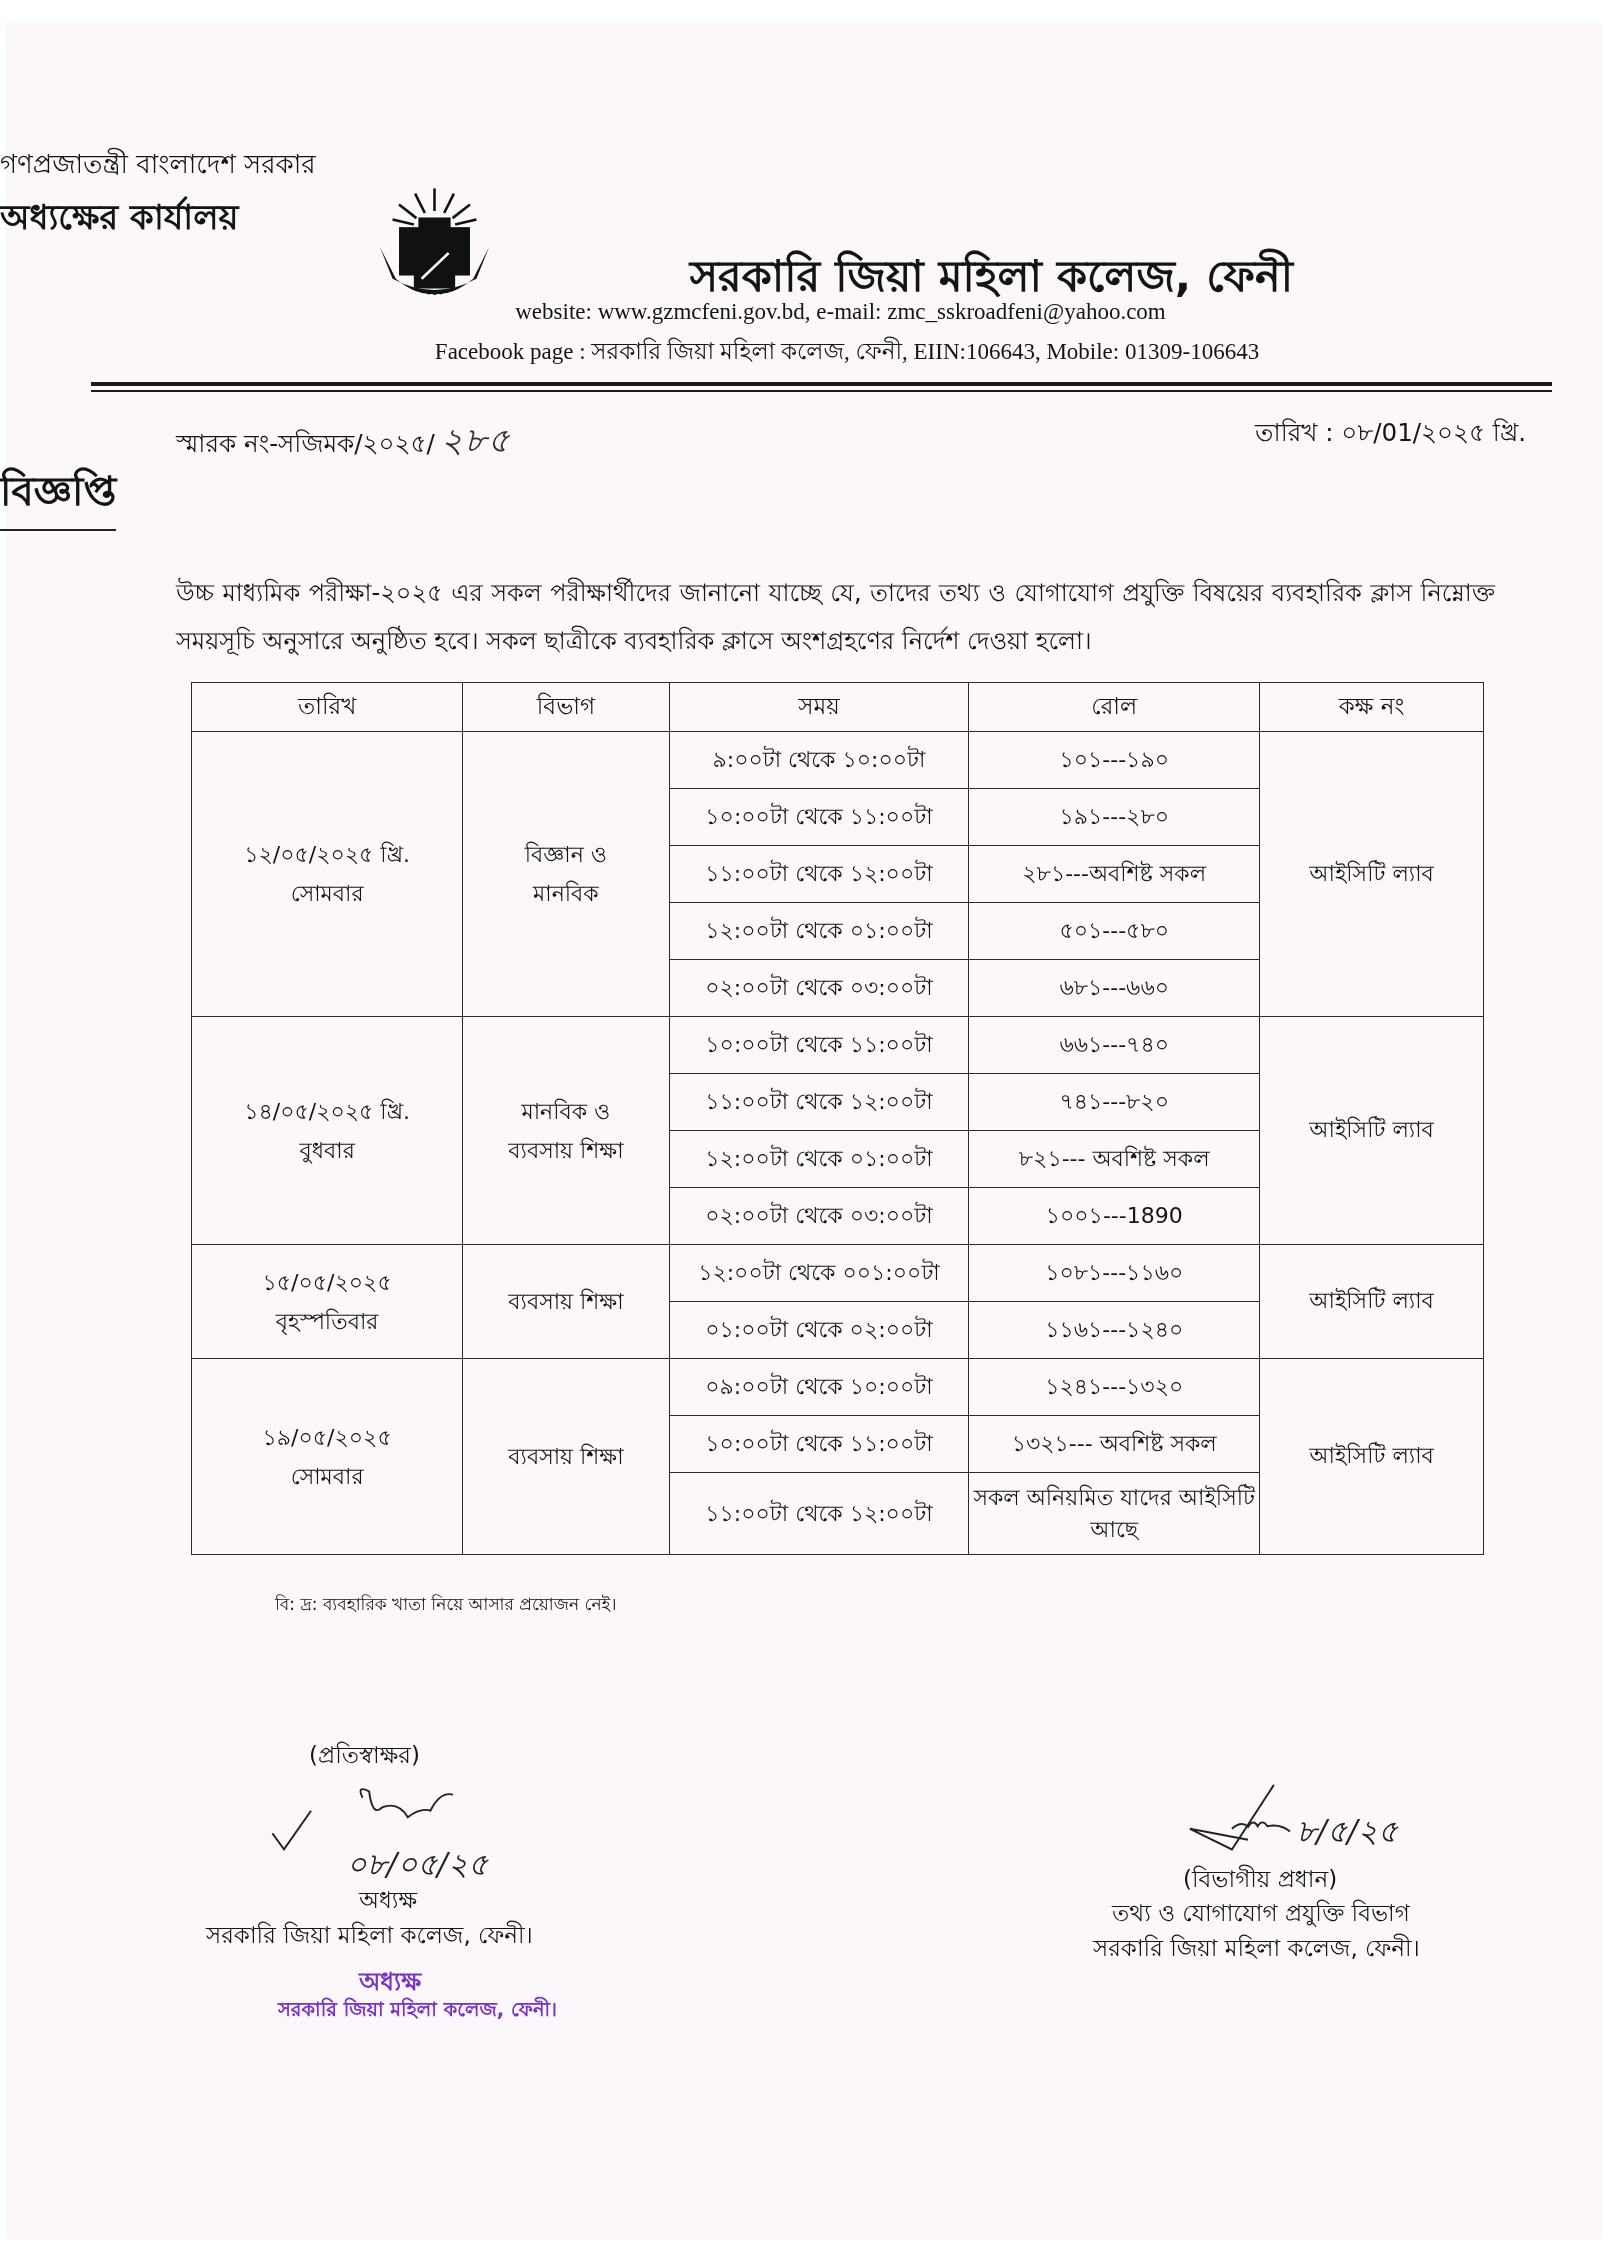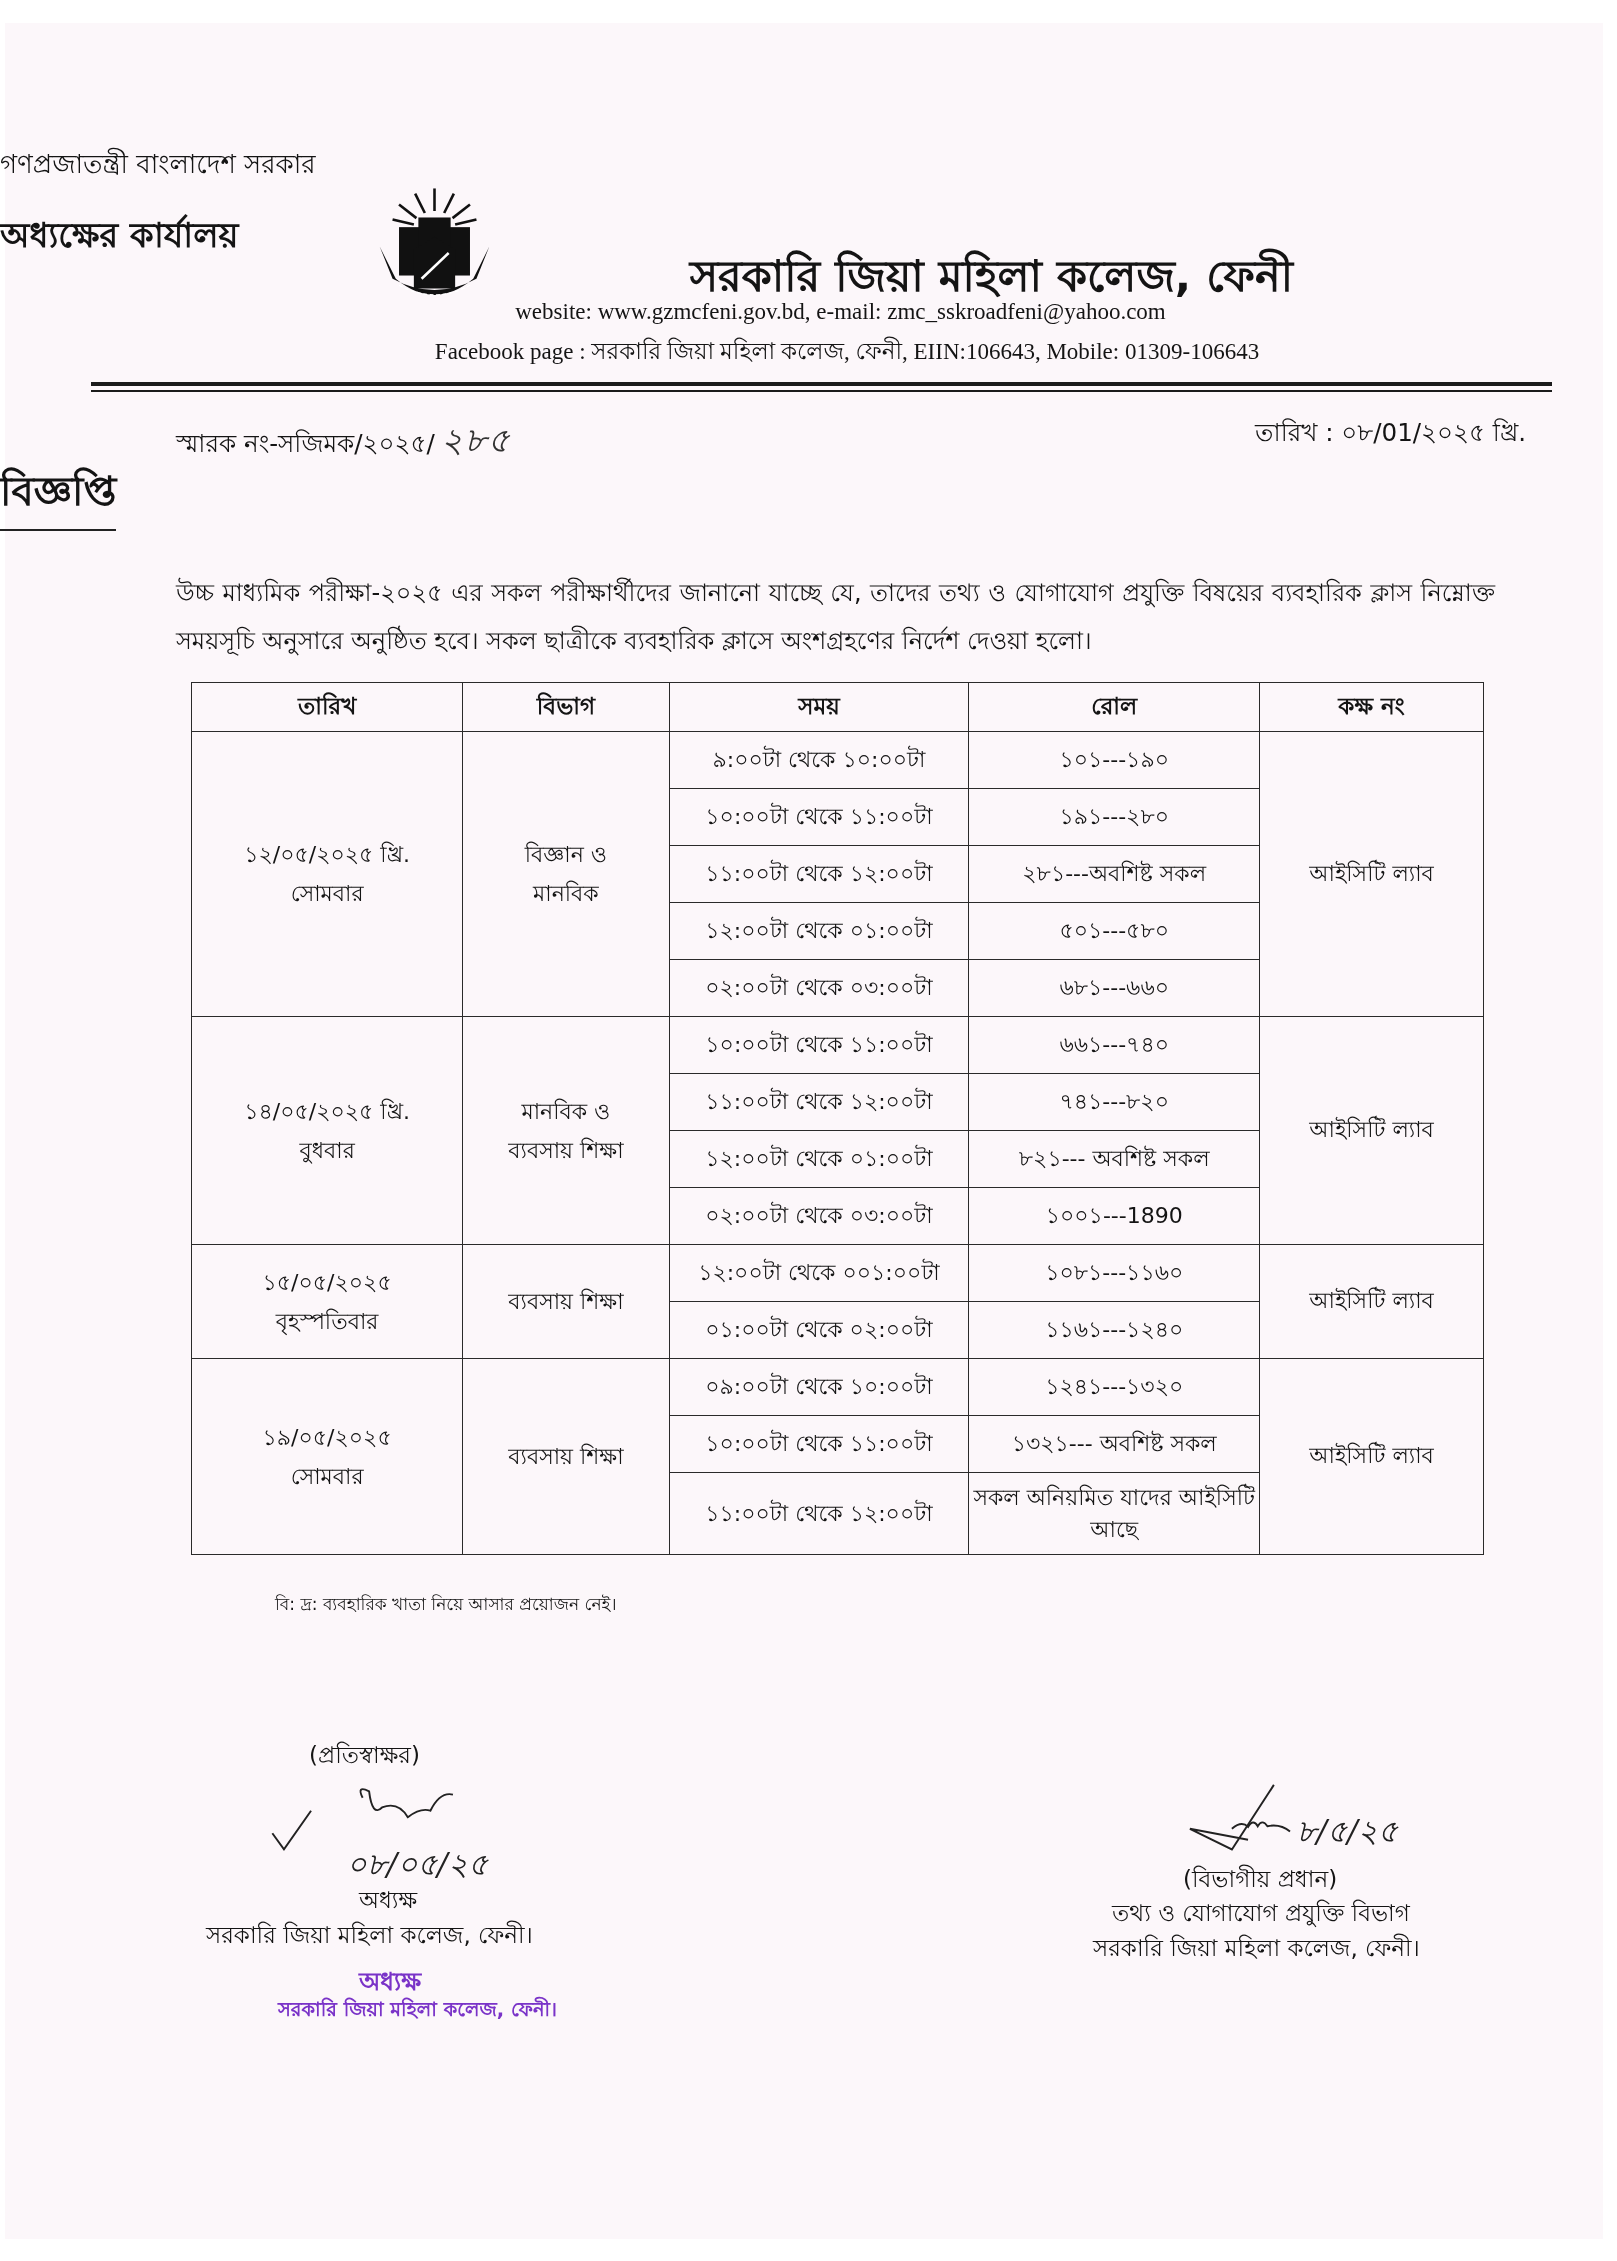--- a/index.html
+++ b/index.html
@@ -10,21 +10,21 @@
   }
   .paper {
     position: absolute; left: 4.5px; top: 22.6px; width: 1598px; height: 2216px;
     background: #fcf7fa;
   }
   .abs { position: absolute; }
   .center { text-align: left; }
 
   
   .gov-line { left: 0; width: 1617px; top: 144px; font-size: 26px; }
-  .office-line { left: 0; width: 1601px; top: 209px; font-size: 34px; font-weight: bold; }
+  .office-line { left: 0; width: 1601px; top: 191px; font-size: 34px; font-weight: bold; }
   .college-line { left: 388px; width: 905px; top: 244px; font-size: 43px; font-weight: bold; text-align:right; }
   .web-line { left: 388px; width: 905px; top: 299px; font-size: 23px; font-family: "Liberation Serif", serif; text-align:center; }
   .fb-line { left: 362px; width: 970px; top: 333px; font-size: 23px; font-family: "Liberation Serif", serif; text-align:center; }
   .logo { left: 370px; top: 182px; width: 129px; height: 129px; }
 
   .rule1 { left: 91px; width: 1461px; top: 382px; height: 3.9px; background: #1b1b1b; }
   .rule2 { left: 91px; width: 1461px; top: 390px; height: 1.9px; background: #1b1b1b; }
 
   .memo { left: 176px; top: 414px; font-size: 24.6px; }
   .memo .hand { font-family: "DejaVu Serif", serif; font-style: italic; font-size: 34px; color: #333; margin-left: 6px; letter-spacing: 1.3px;}
@@ -36,21 +36,21 @@
   .para { left: 176px; width: 1319px; top: 569px; font-size: 24px; line-height: 48px; text-align: justify; }
 
   
   table.sched {
     position: absolute; left: 191px; top: 682px; width: 1293px;
     border-collapse: collapse; font-size: 22px;
   }
   table.sched th, table.sched td {
     border: 1.9px solid #2a2a2a; text-align: center; vertical-align: middle; padding: 0 3.9px;
   }
-  table.sched th { height: 48px; font-weight: bold; font-size: 23px; }
+  table.sched th { height: 48px; font-weight: normal; font-size: 23px; }
   table.sched td.slot { height: 56px; }
   table.sched td.slot.tall { height: 81px; line-height: 32px; }
   .c1 { width: 270px; } .c2 { width: 205px; } .c3 { width: 302px; } .c4 { width: 293px; } .c5 { width: 223px; }
   .datecell div { line-height: 39px; }
 
   .note { left: 275px; top: 1591px; font-size: 17px; }
 
   
   .sig-left-label { left: 309px; top: 1737px; font-size: 23px; }
   .sig-left-scrawl { left: 259px; top: 1772px; width: 246px; height: 129px; }

